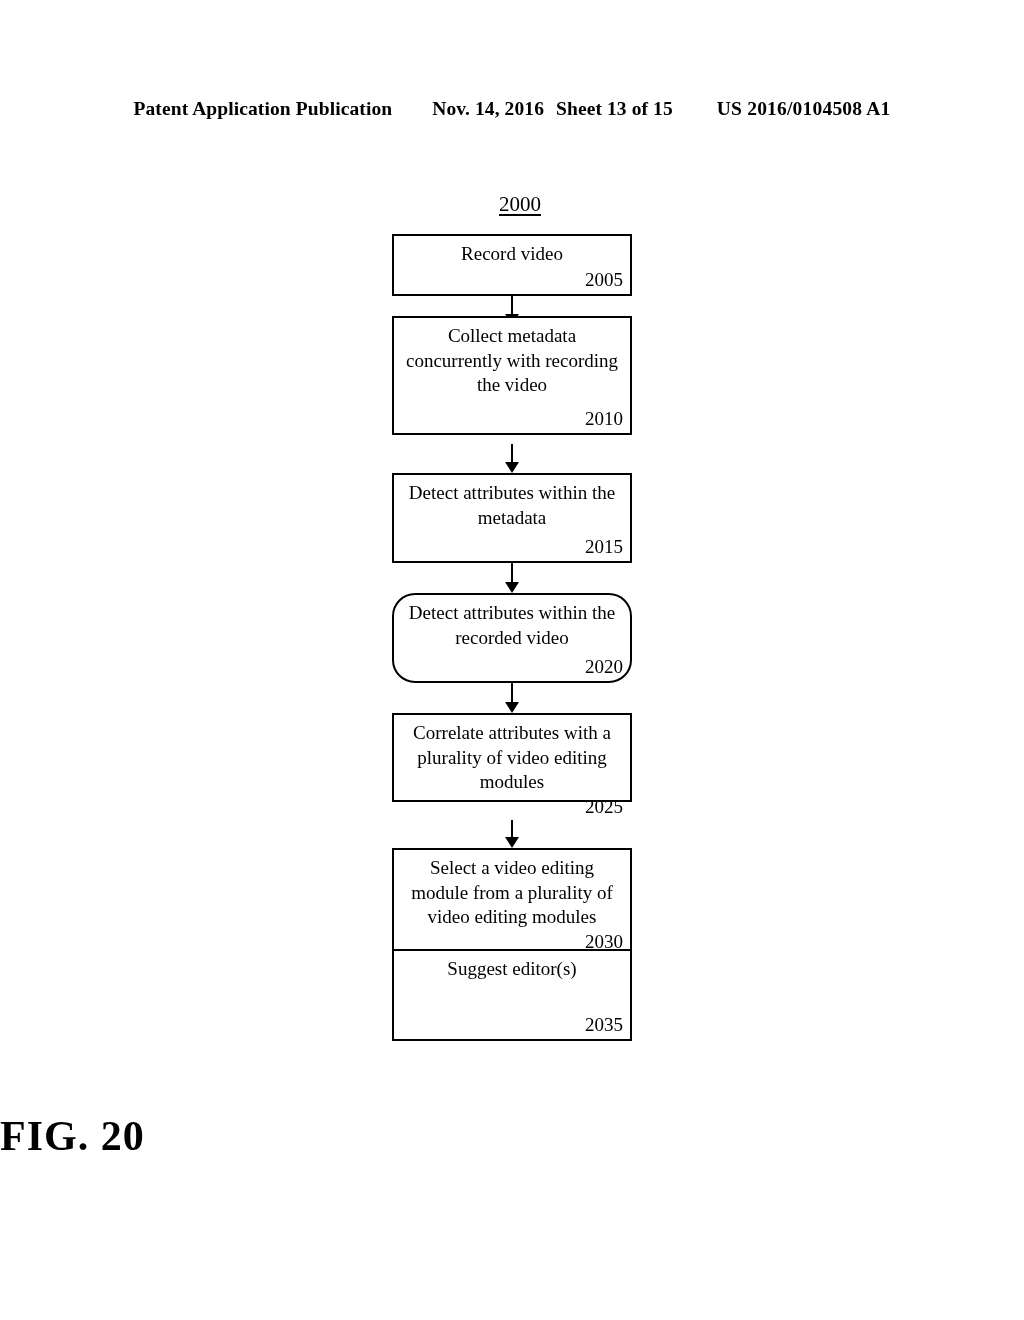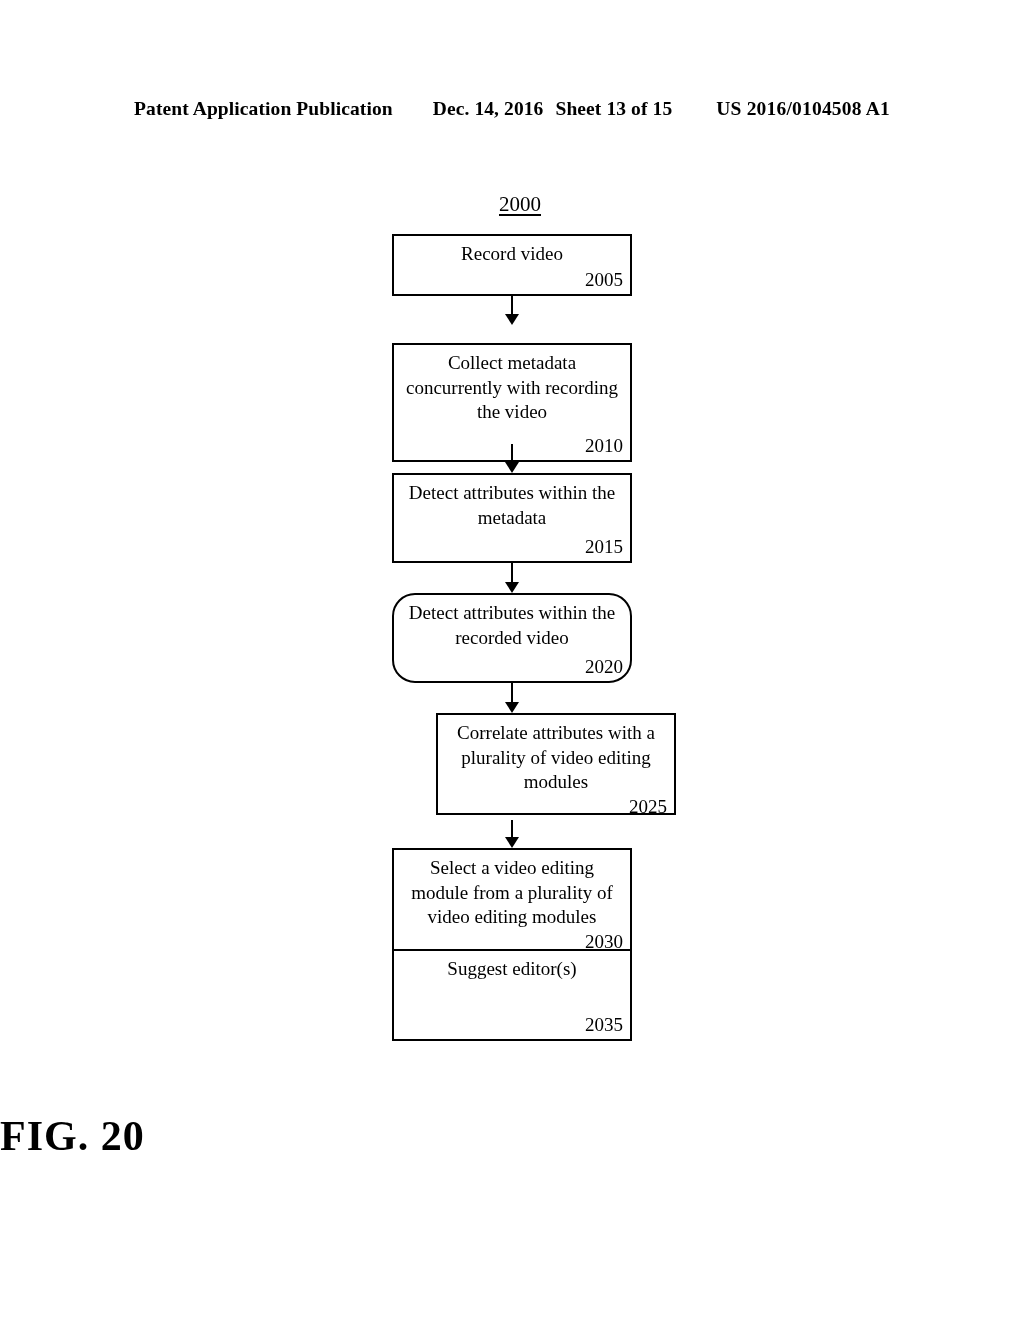--- a/index.html
+++ b/index.html
@@ -79,24 +79,24 @@
   .flow-box .box-ref {
     margin-top: auto;
     text-align: right;
     font-size: 19px;
     line-height: 24px;
     padding-right: 1px;
   }
 
   
   #box-2005 { top: 234px; height: 62px; }
-  #box-2010 { top: 343px; height: 119px; }
+  #box-2010 { top: 316px; height: 119px; }
   #box-2015 { top: 473px; height: 90px; }
   #box-2020 { top: 593px; height: 90px; border-radius: 23px; }
-  #box-2025 { top: 713px; height: 102px; margin-left: 44px; }
+  #box-2025 { top: 713px; height: 89px; }
   #box-2030 { top: 848px; height: 106px; }
   #box-2035 { top: 949px; height: 92px; }
 
   
   .connector {
     position: absolute;
     left: 510px;
     width: 4px;
   }
   .connector .conn-line {
@@ -139,21 +139,21 @@
     font-size: 42px;
     font-weight: bold;
     letter-spacing: 1px;
   }
 </style>
 </head>
 <body>
 
 <div class="page-header">
   <span class="hdr-pub">Patent Application Publication</span>
-  <span class="hdr-date">Dec. 14, 2016</span>
+  <span class="hdr-date">Nov. 14, 2016</span>
   <span class="hdr-sheet">Sheet 13 of 15</span>
   <span class="hdr-docnum">US 2016/0104508 A1</span>
 </div>
 
 <div class="figure">
 
   <div class="fig-ref-number">2000</div>
 
   <div class="flow-box" id="box-2005">
     <div class="box-text">Record video</div>

